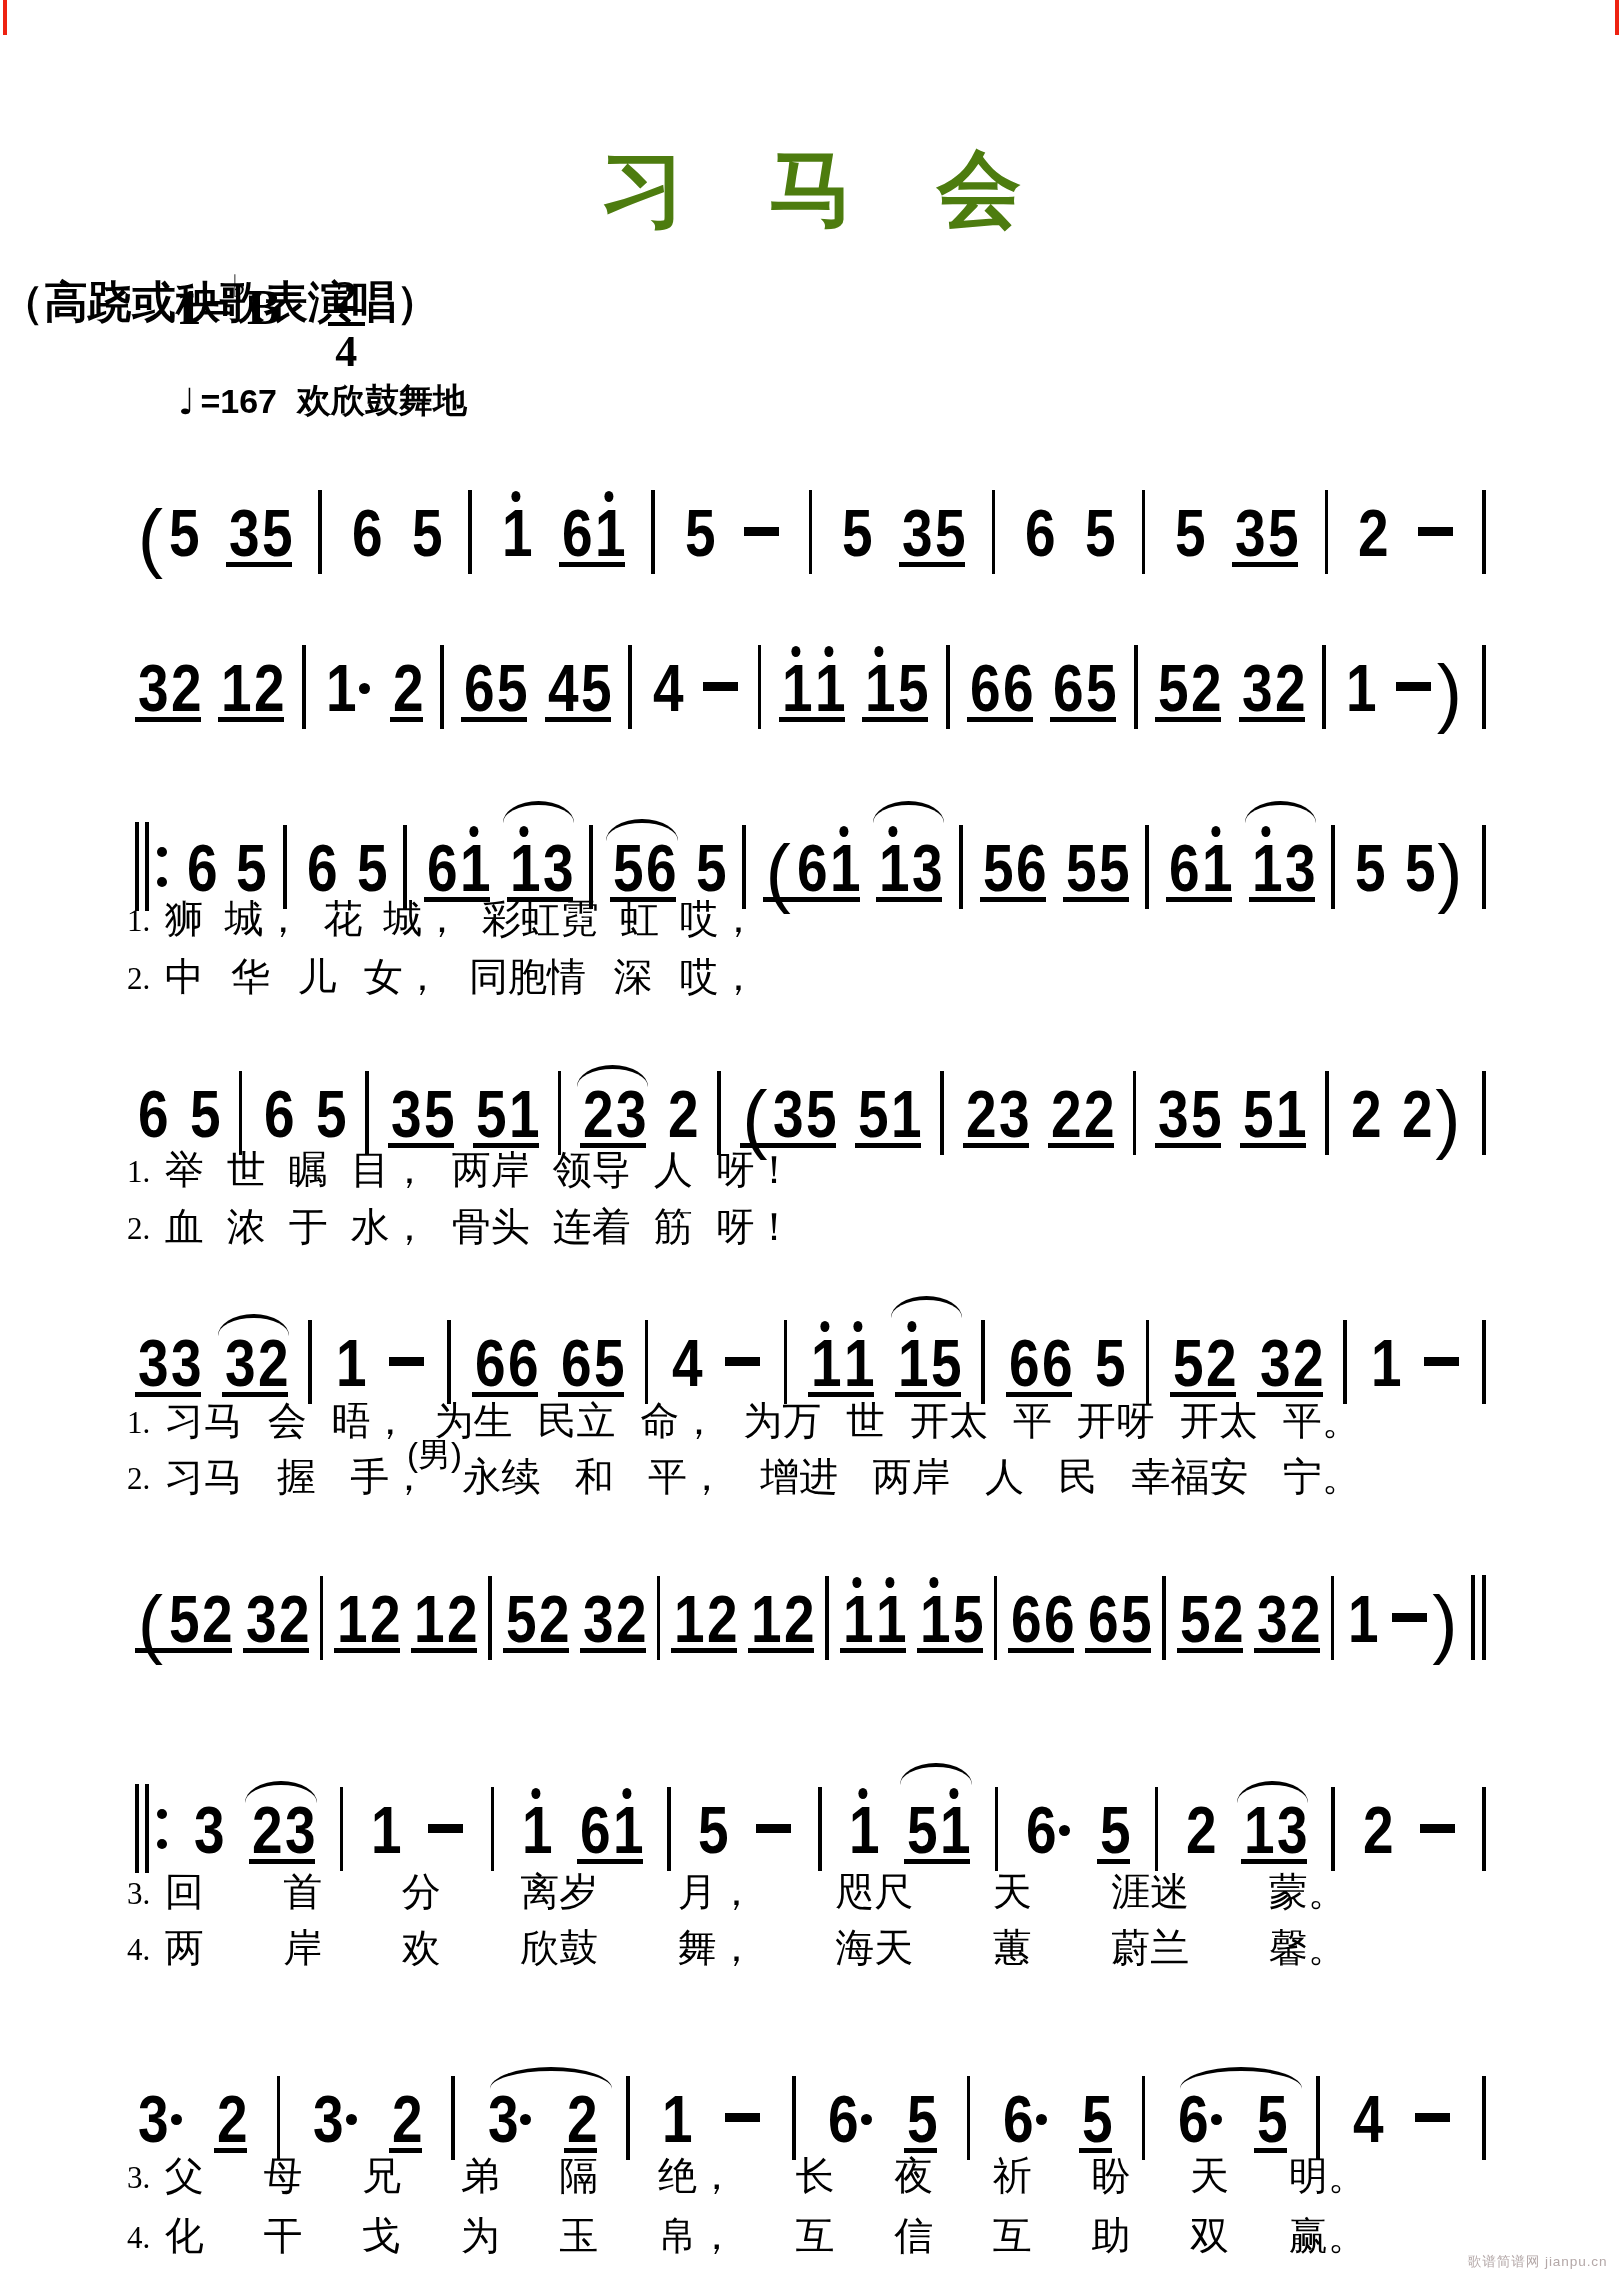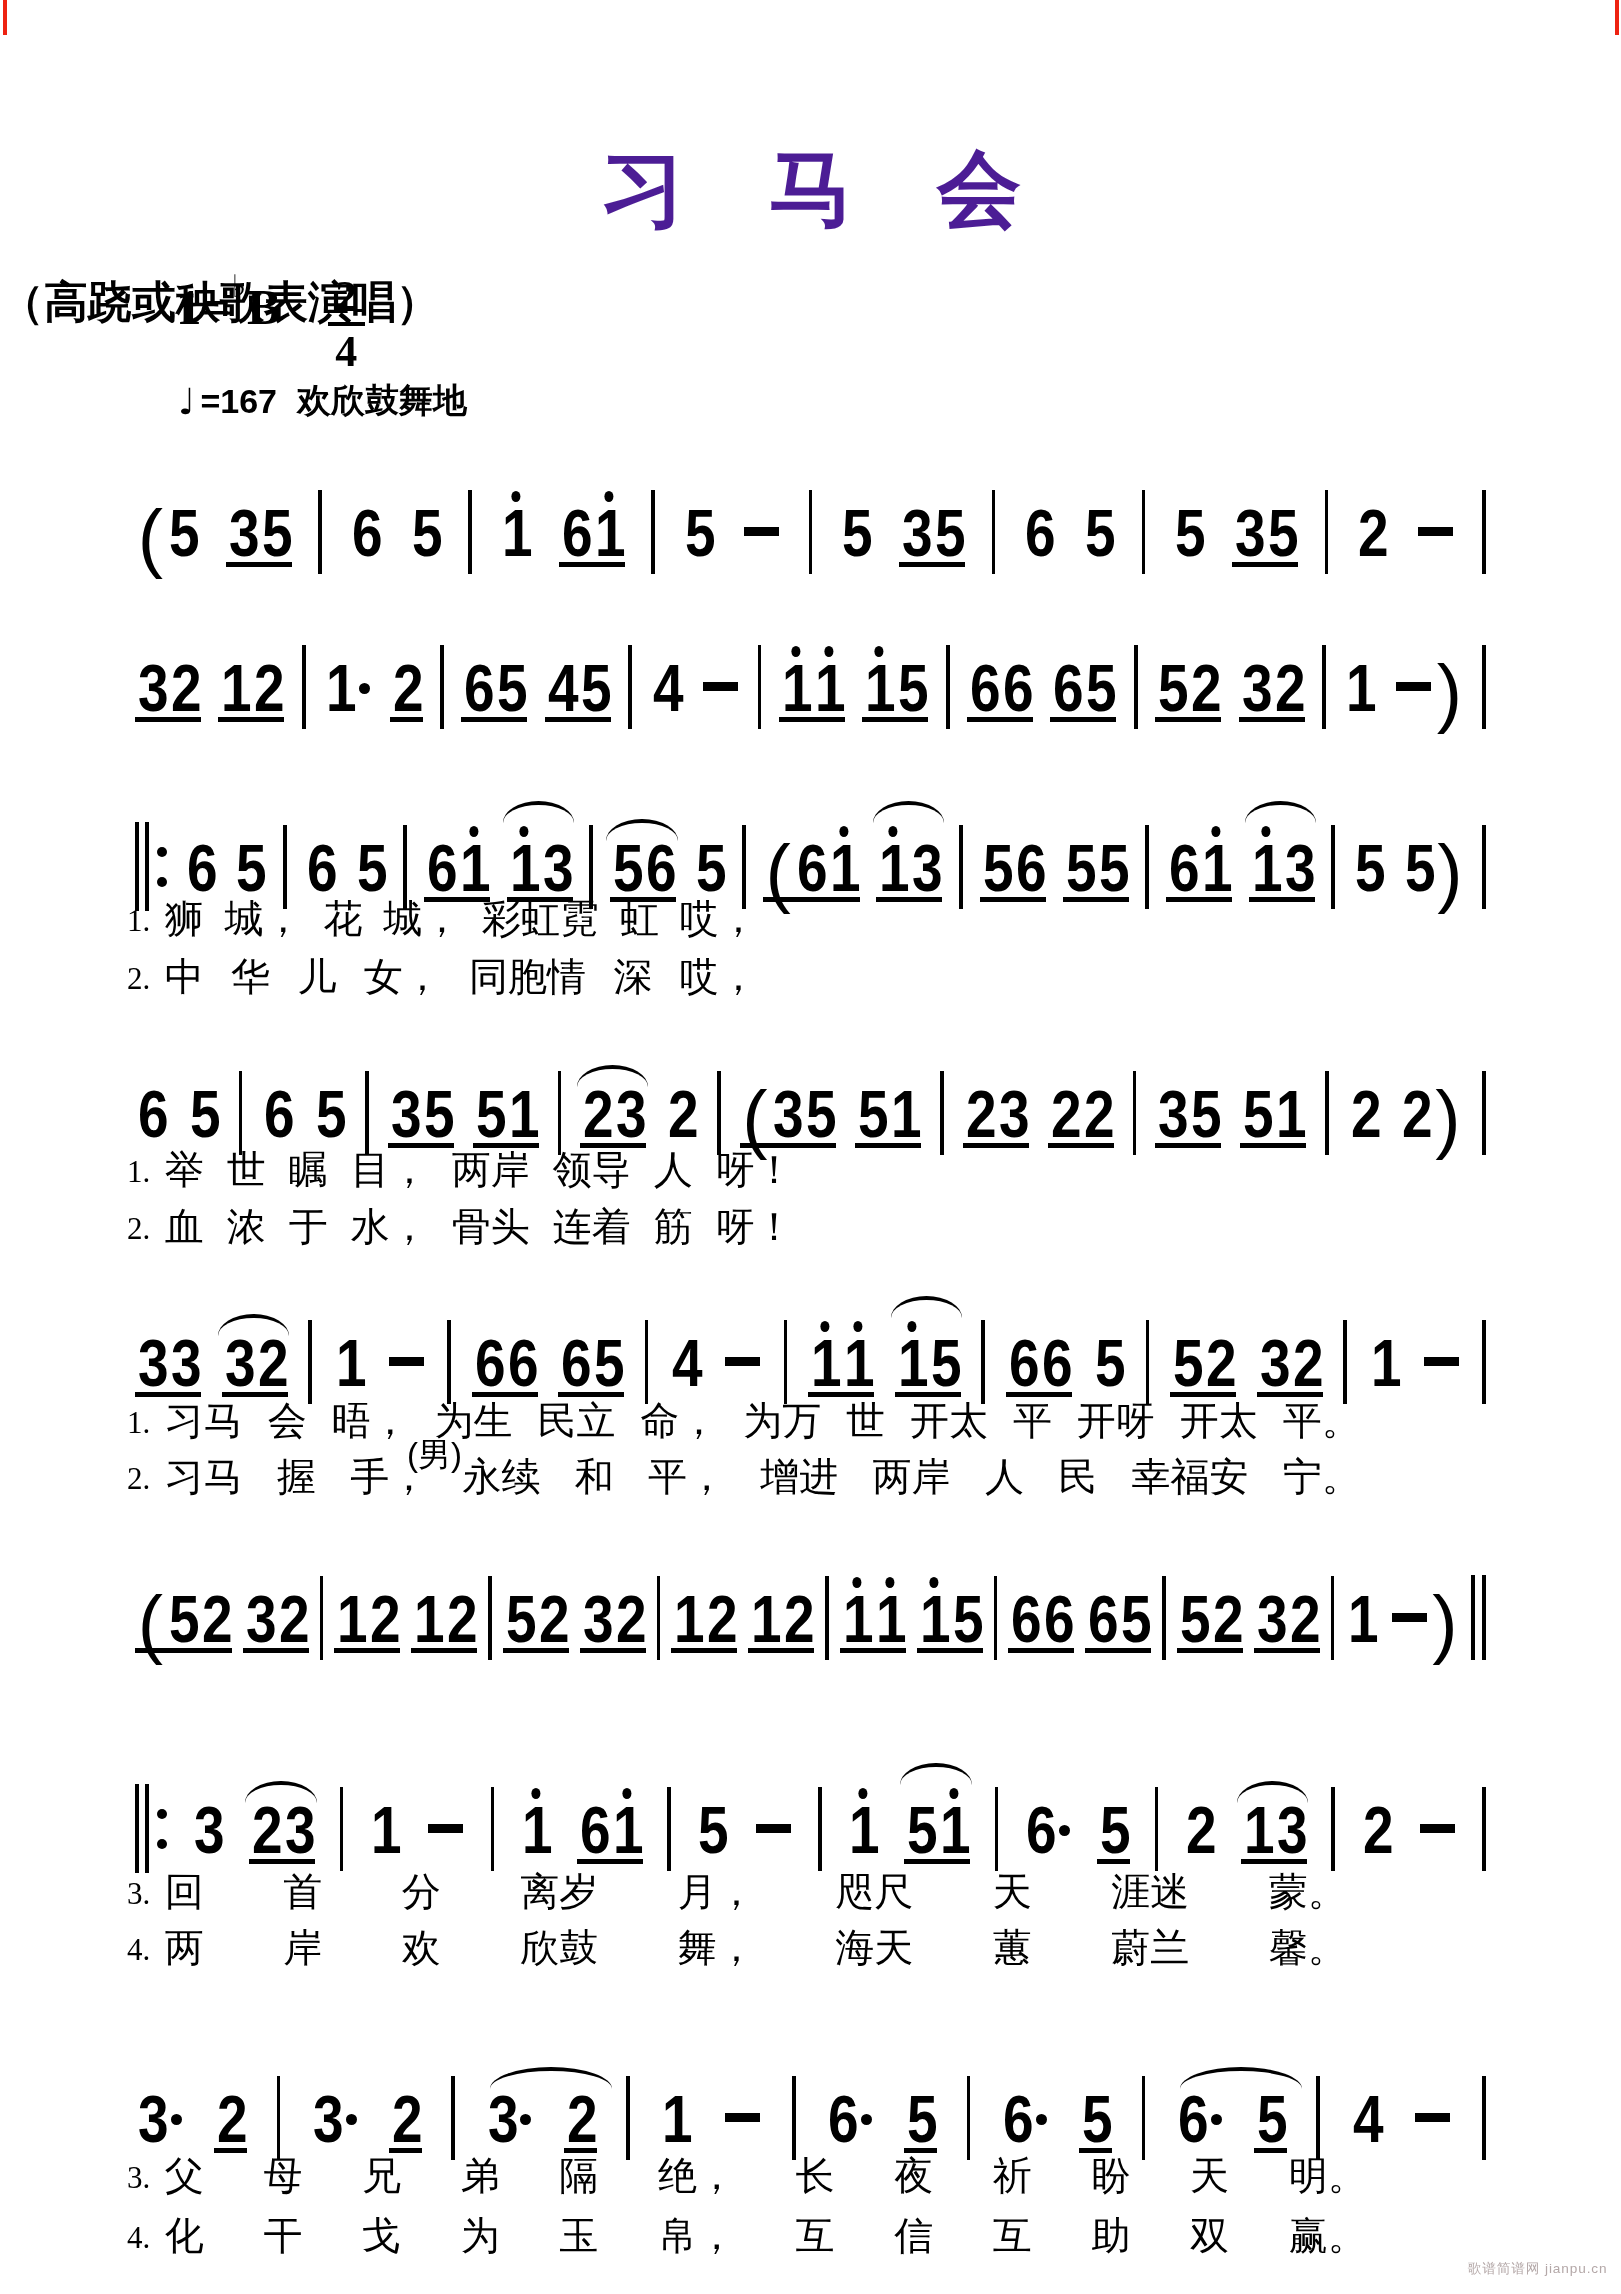--- a/index.html
+++ b/index.html
@@ -72,30 +72,30 @@
   .ly-p0{top:898px;}  .ly-p1{top:956px;}
   .ly-p2{top:1149px;} .ly-p3{top:1206px;}
   .ly-p4{top:1400px;} .ly-p5{top:1456px;}
   .ly-p6{top:1871px;} .ly-p7{top:1927px;}
   .ly-p8{top:2155px;} .ly-p9{top:2215px;}
   .ly-w0 .segs{width:593px;} .ly-w1 .segs{width:629px;}
   .ly-w2 .segs{width:1196px;} .ly-w3 .segs{width:1182px;} .ly-w4 .segs{width:1202px;}
 
   .male{position:absolute;left:407px;top:1433px;font-size:33px;}
 
-  .watermark{position:absolute;right:14.5px;bottom:17px;font-size:13.6px;letter-spacing:0.9px;}
+  .watermark{position:absolute;right:14.5px;bottom:24px;font-size:13.6px;letter-spacing:0.9px;}
 </style>
 </head>
 <body>
 
 <div class="sheet">
   <div class="cropmark cm-l" style="background: rgb(238, 34, 17);"></div>
   <div class="cropmark cm-r" style="background: rgb(238, 34, 17);"></div>
 
-  <div class="title" style="color: #4c1d95;">习　马　会</div>
+  <div class="title" style="color: #4d7c0f;">习　马　会</div>
   <div class="subtitle">（高跷或秧歌表演唱）</div>
 
 
   <div class="keysig">
     <span>1=</span>
       <span class="flat">♭</span>
       <span>B</span>
     <span class="meter">
       <span class="mnum">2</span>
       <span class="mden">4</span>

